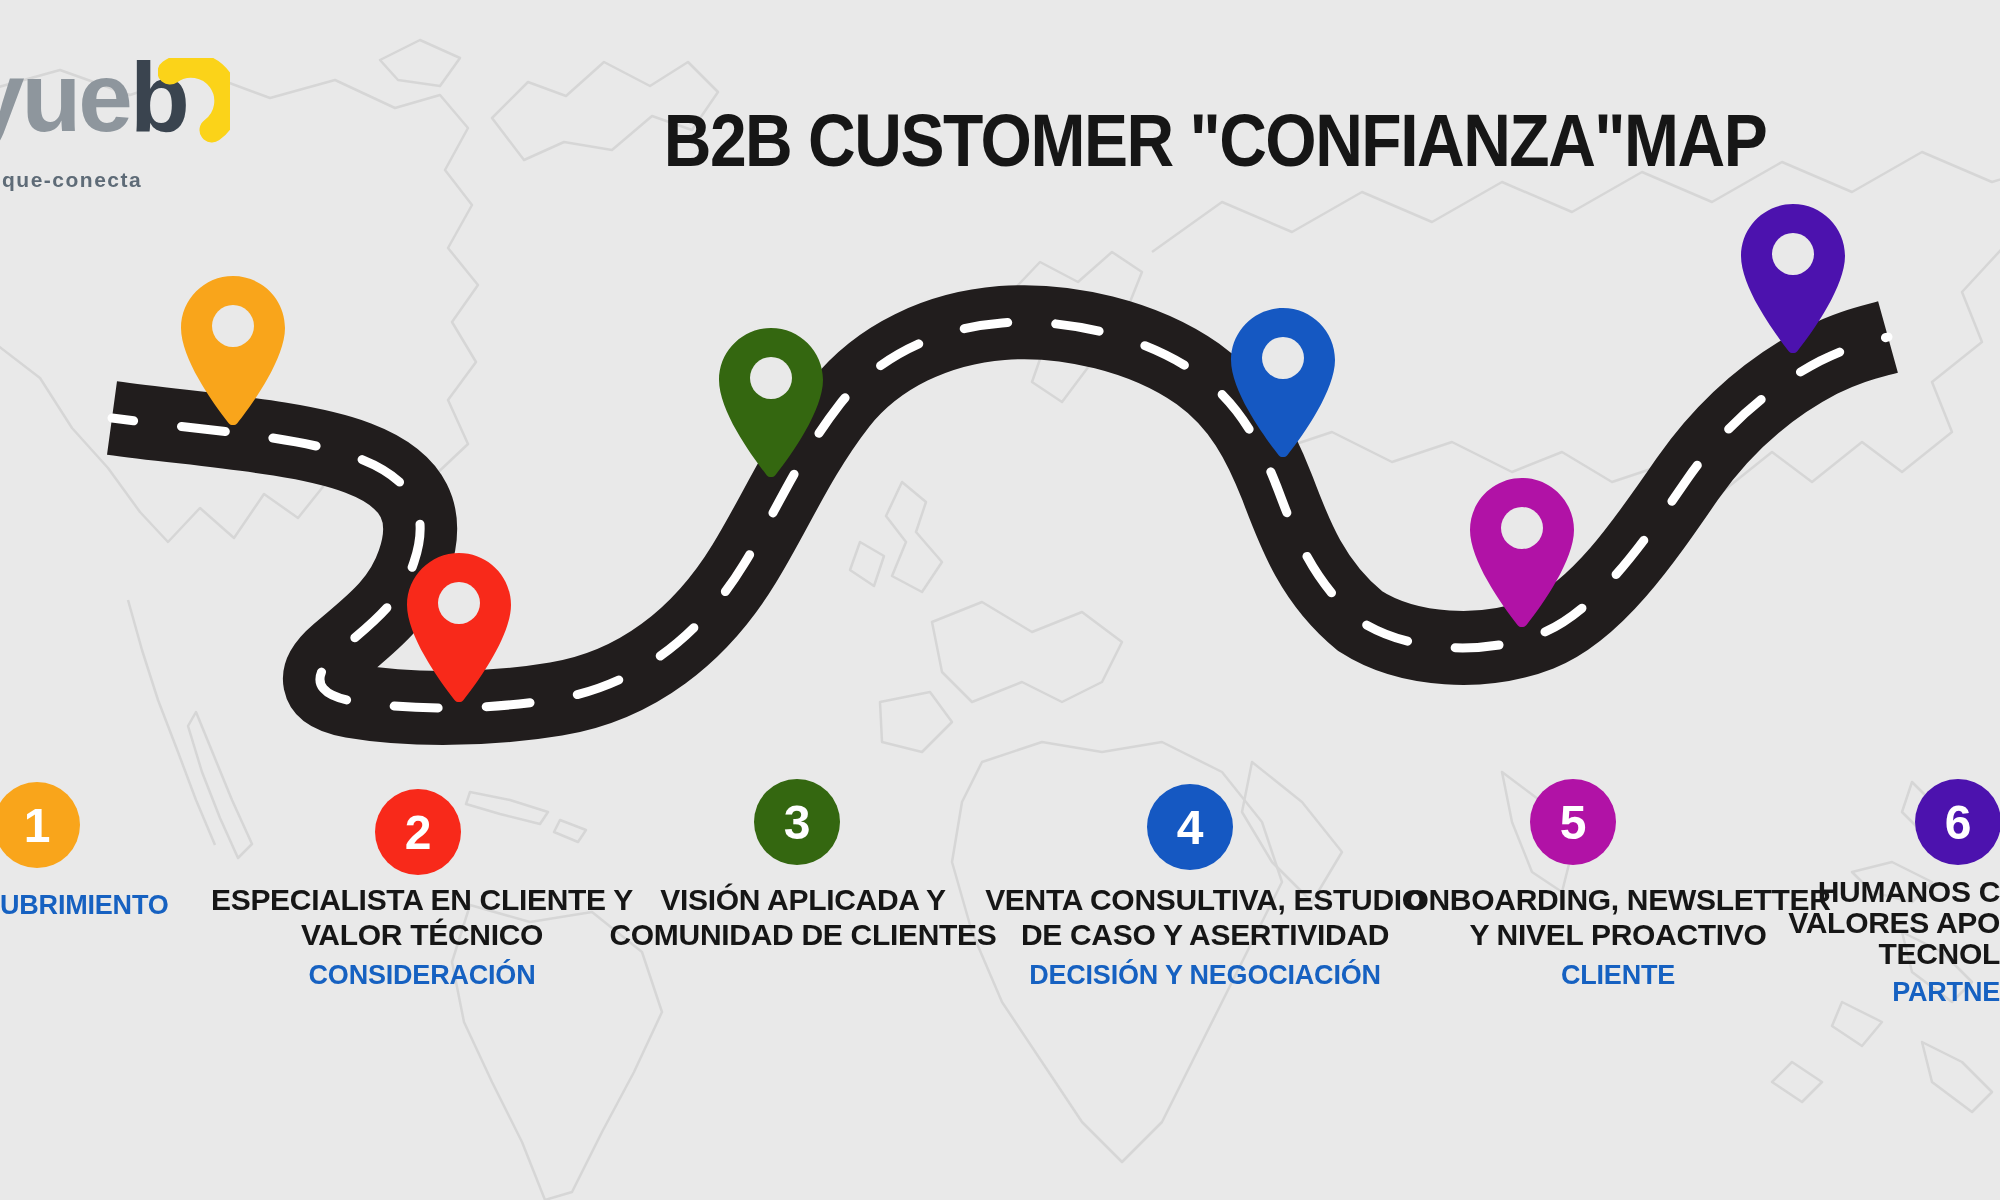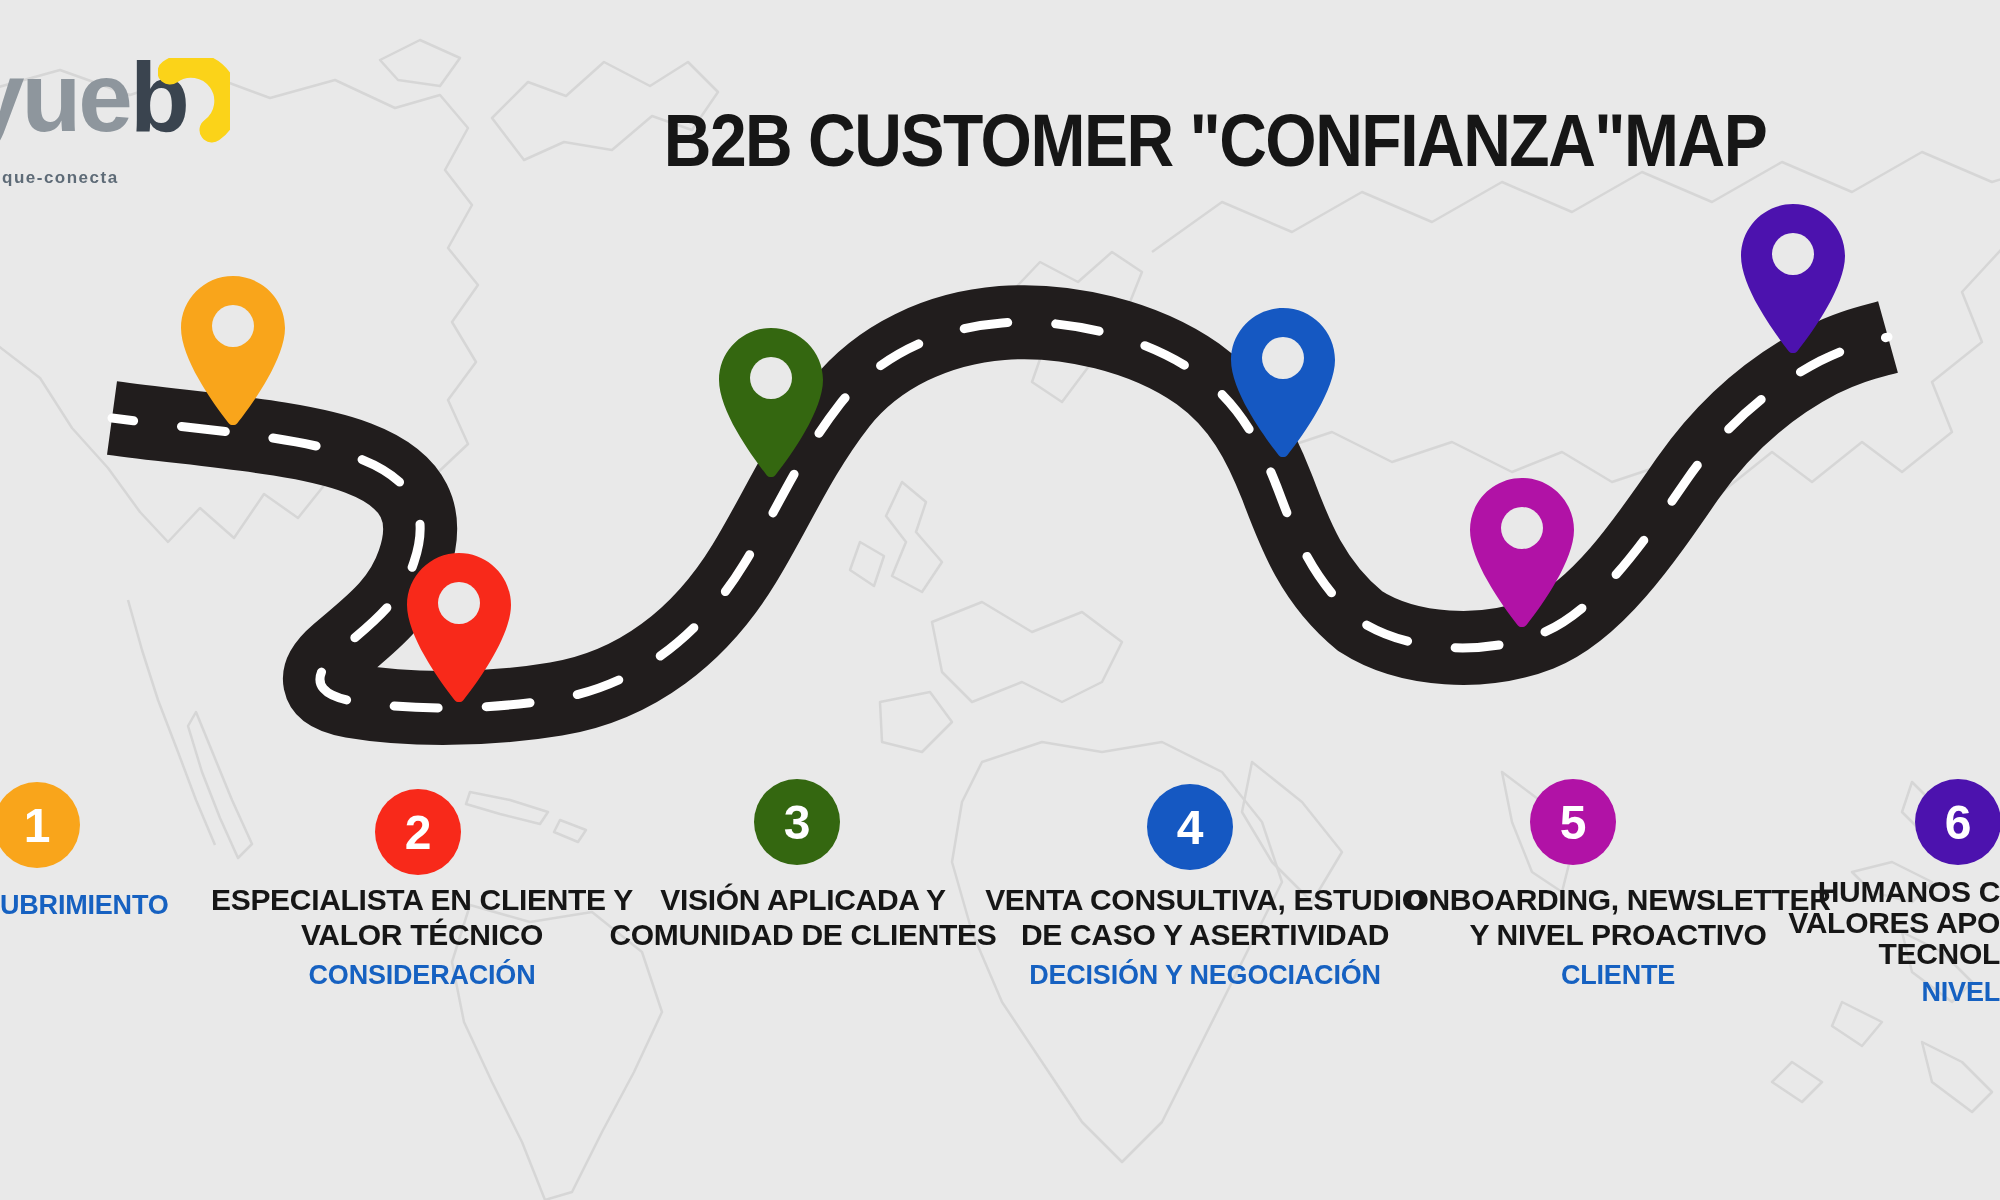--- a/index.html
+++ b/index.html
@@ -19,21 +19,21 @@
   .logo-word{
     position:absolute;left:-30px;top:48px;
     font-size:98px;font-weight:700;letter-spacing:-3px;line-height:1;
     white-space:nowrap;
   }
   .logo-word .lg{color:var(--logo-gray);}
   .logo-word .ld{color:var(--logo-dark);}
   .logo-arc{position:absolute;left:158px;top:58px;}
   .logo-tagline{
     position:absolute;left:2px;top:168px;
-    font-size:17px;font-weight:700;letter-spacing:1.5px;color:var(--tagline);
+    font-size:21px;font-weight:700;letter-spacing:1.5px;color:var(--tagline);
   }
   
   .title{
     position:absolute;left:1215px;top:98px;
     transform:translateX(-50%) scaleY(1.12);transform-origin:center top;
     font-size:66px;font-weight:800;letter-spacing:-1.5px;white-space:nowrap;
     color:var(--ink);
   }
   
   .pin{position:absolute;width:104px;height:150px;}
@@ -178,14 +178,14 @@
 <div class="stage-text" style="left:1388px;width:460px;">
   <span class="stage-line">ONBOARDING, NEWSLETTER</span>
   <span class="stage-line">Y NIVEL PROACTIVO</span>
   <span class="stage-label">CLIENTE</span>
 </div>
 
 <div class="stage-text tight" style="left:1735px;width:265px;top:876px;text-align:right;">
   <span class="stage-line">HUMANOS C</span>
   <span class="stage-line">VALORES APO</span>
   <span class="stage-line">TECNOL</span>
-  <span class="stage-label">NIVEL</span>
+  <span class="stage-label">PARTNE</span>
 </div>
 
 </body></html>

